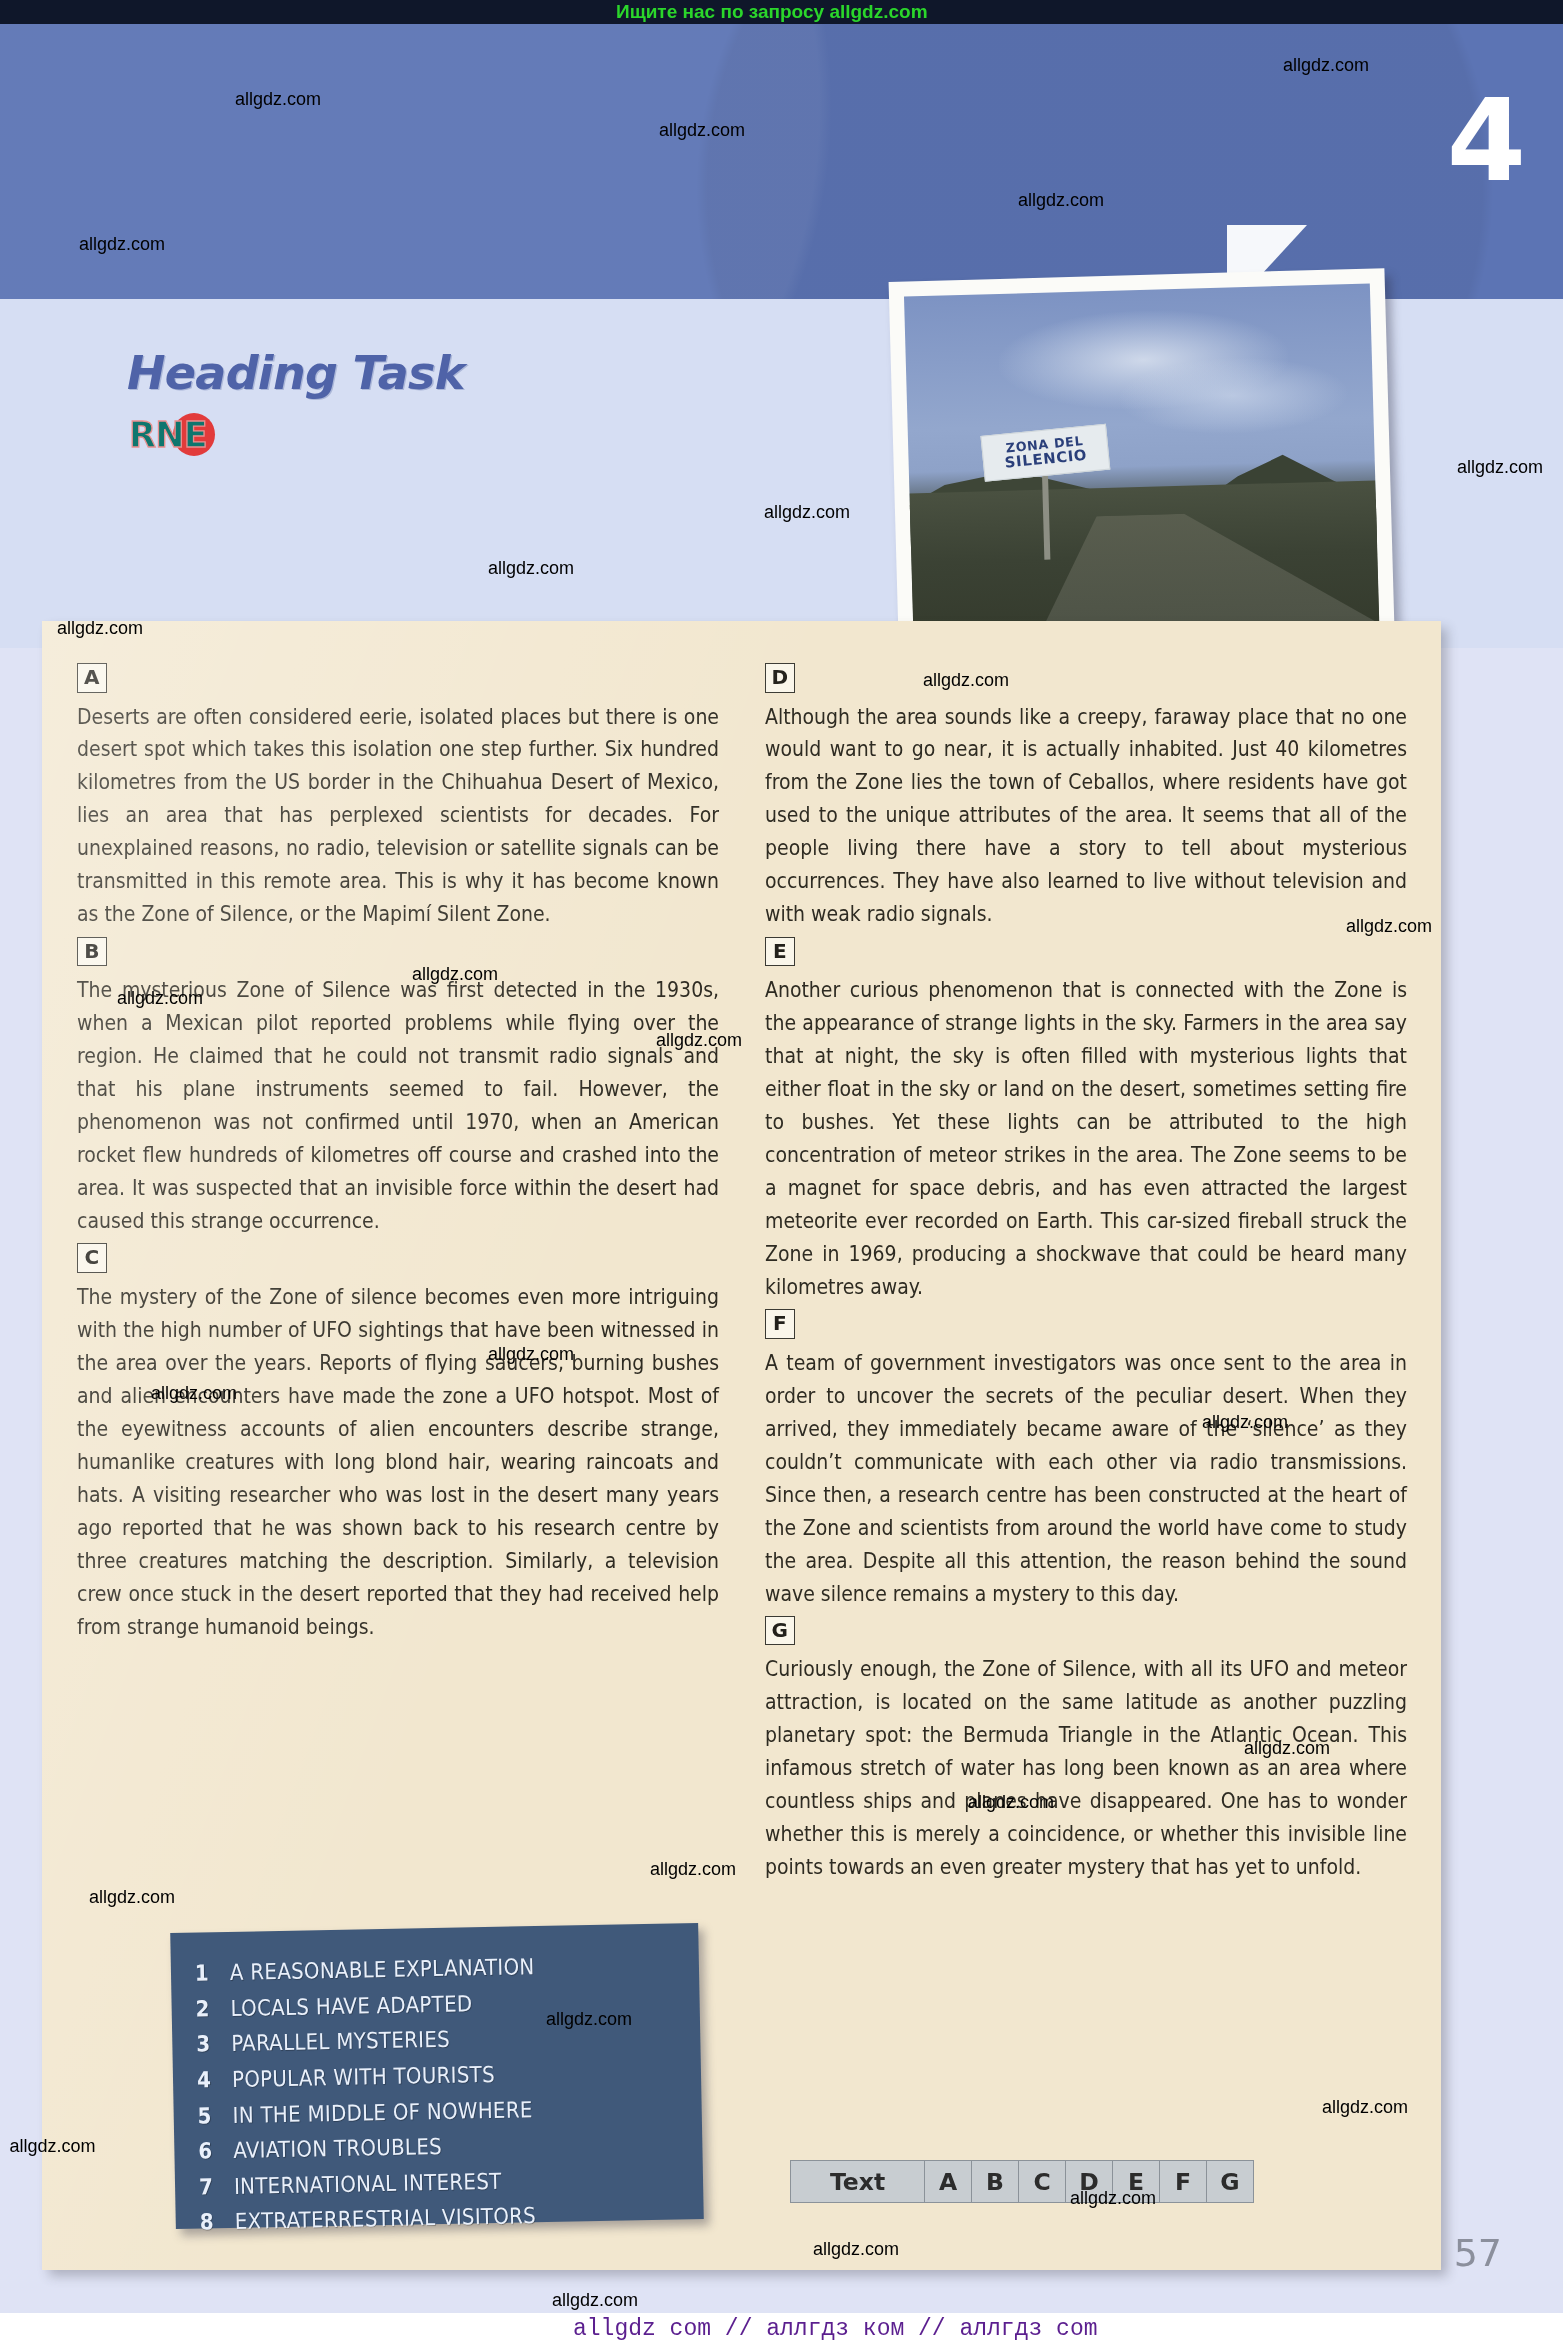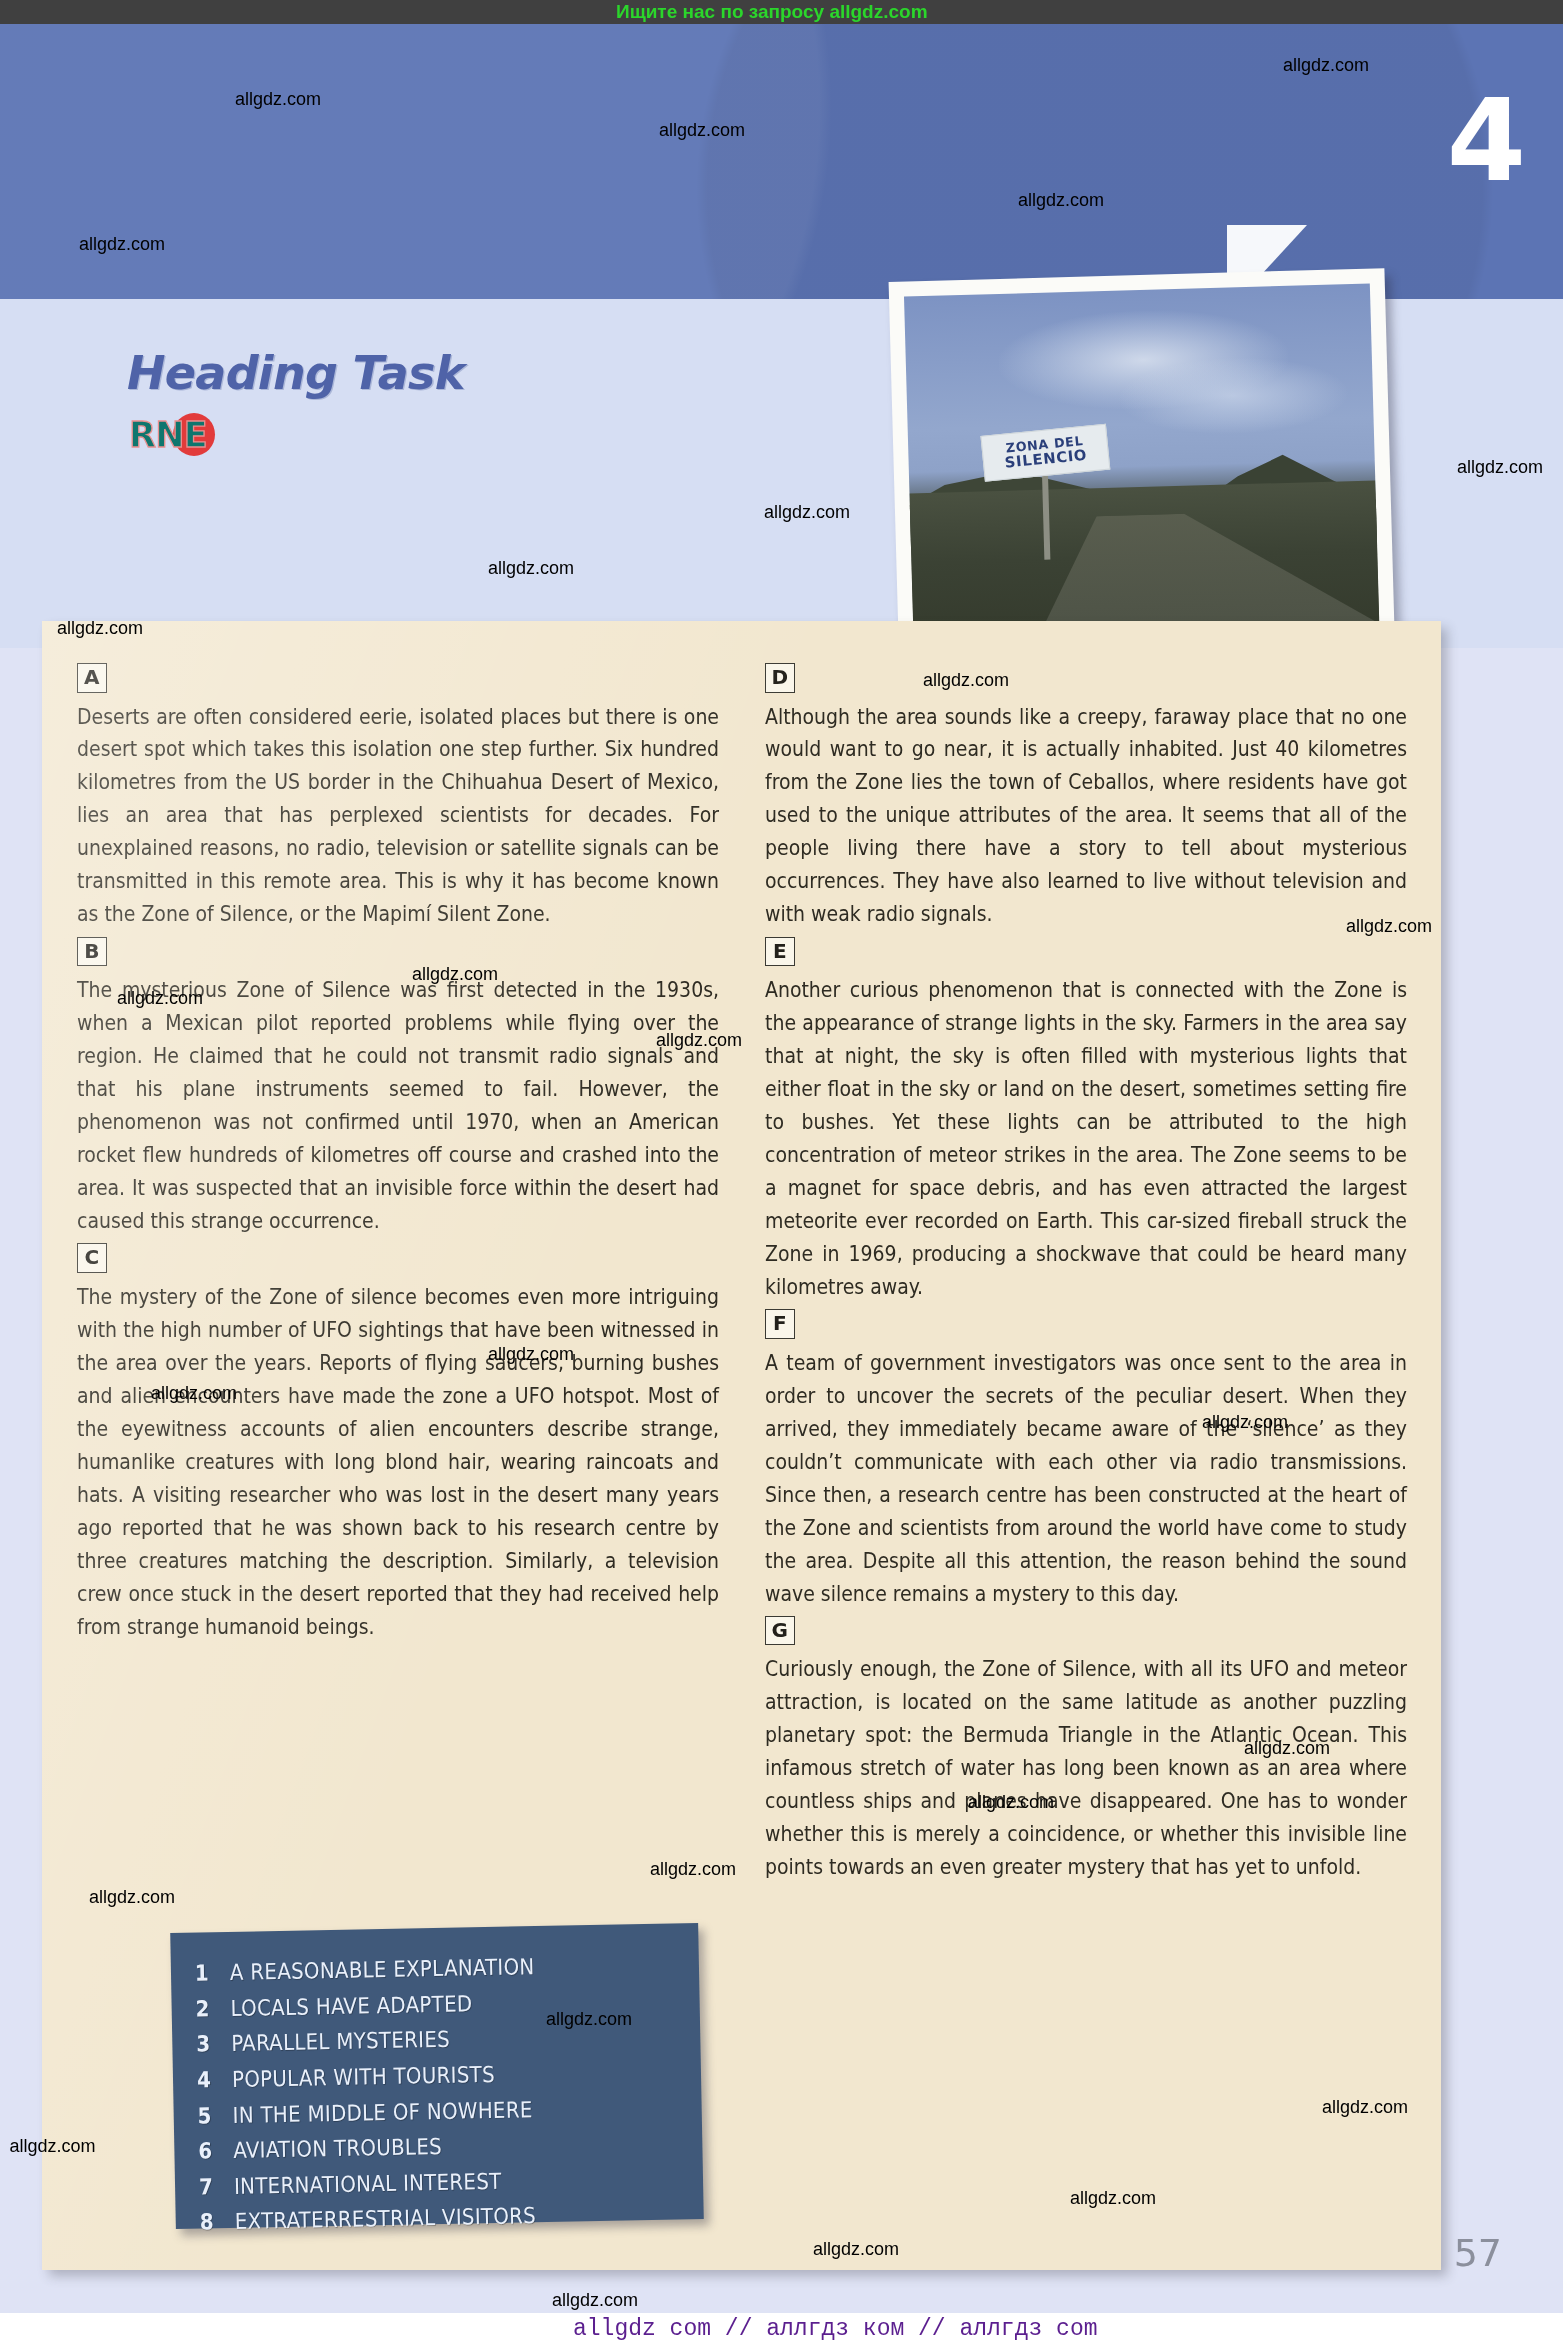--- a/index.html
+++ b/index.html
@@ -8,21 +8,21 @@
     width: 1564px; height: 2342px;
     background: #ffffff;
     font-family: "Liberation Sans", sans-serif;
     position: relative;
     overflow: hidden;
   }
 
   
   .top-banner {
     position:absolute; left:0; top:0; width:1564px; height:29px;
-    background:#404040;
+    background:#0f172a;
   }
   .top-banner .bn-text {
     position:absolute; left:616px; top:1.3px;
     color:#2bd62b; font-size:19px; font-weight:bold;
     font-family:"Liberation Sans", sans-serif; white-space:nowrap;
   }
 
   
   .page {
     position:absolute; left:0; top:24px; width:1564px; height:2289px;
@@ -366,20 +366,30 @@
         </li>
       <li>
           <span class="num">8</span>
           <span>EXTRATERRESTRIAL VISITORS</span>
         </li>
     </ol>
   </div>
 
   <table class="answer-table">
     <tbody>
+      <tr class="hdr-row">
+        <td class="lbl">Text</td>
+        <td class="cell">A</td>
+        <td class="cell">B</td>
+        <td class="cell">C</td>
+        <td class="cell">D</td>
+        <td class="cell">E</td>
+        <td class="cell">F</td>
+        <td class="cell">G</td>
+      </tr>
     </tbody>
   </table>
 
   <div class="page-number">57</div>
 
 </div>
 
 <div class="bottom-strip">
   <div class="bs-text">allgdz com  //  аллгдз ком  //  аллгдз com</div>
 </div>

